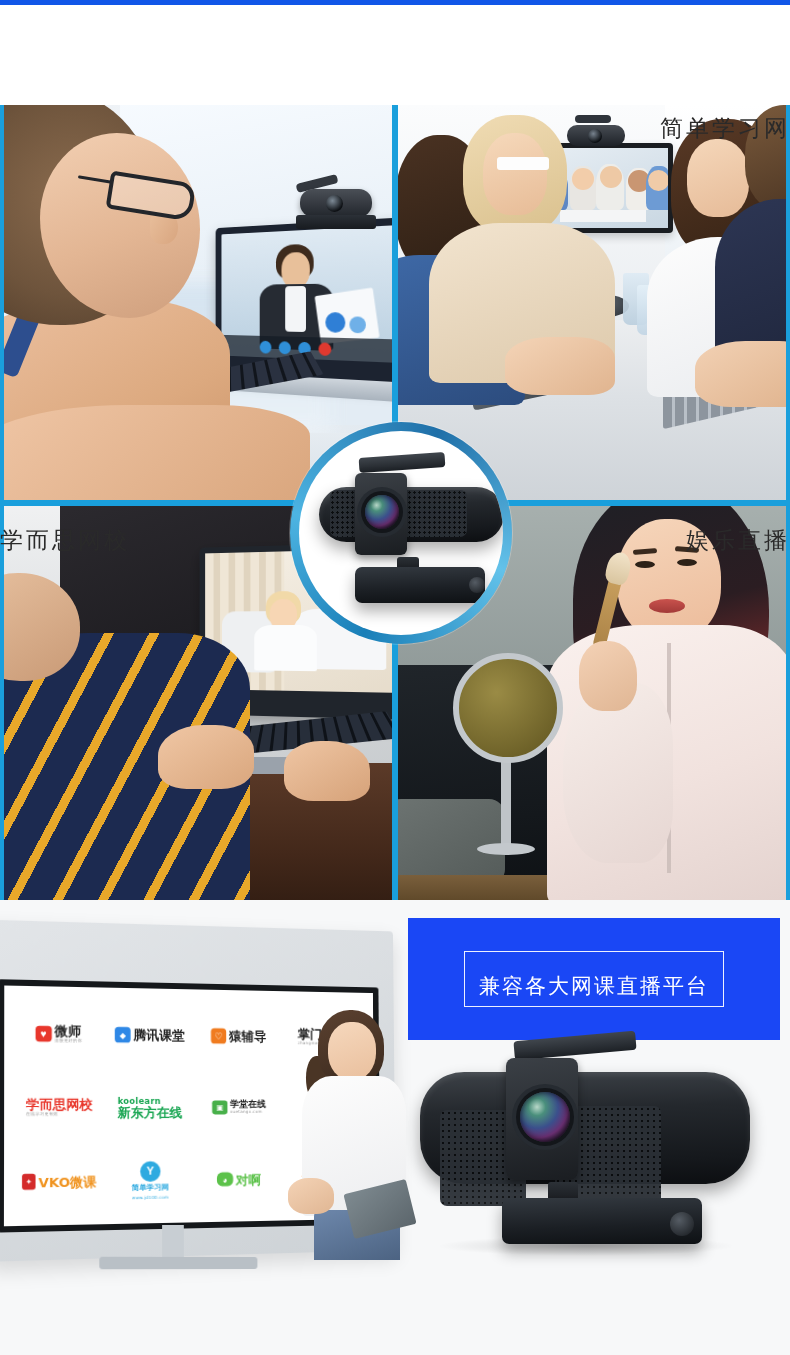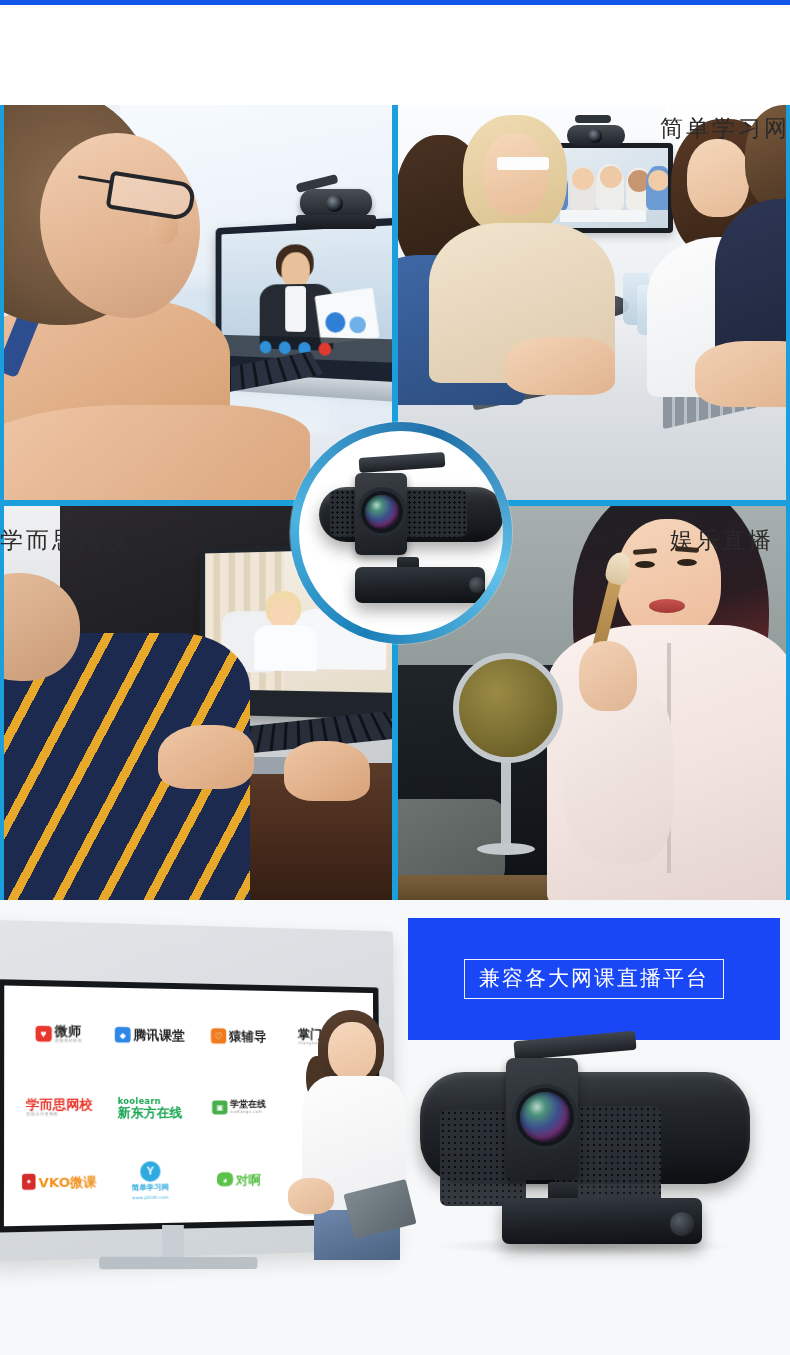--- a/index.html
+++ b/index.html
@@ -298,21 +298,21 @@
   
   .lbl { position:absolute; display:flex; align-items:center; gap:12px; z-index:12; }
   .pill { background:#1a9fdc; color:#fff; font-size:25px; font-weight:bold;
     padding:5px 20px 7px; border-radius:22px; white-space:nowrap; line-height:1.15;
     font-family:"Liberation Sans","DejaVu Sans",sans-serif; }
   .cn { font-size:23px; color:#2a2a2a; letter-spacing:3px; white-space:nowrap;
     font-family:"DejaVu Sans","Liberation Sans",sans-serif; }
   .lbl-tl { left:0px;   top:113px; }
   .lbl-tr { right:0px;  top:113px; }
   .lbl-bl { left:0px;   top:525px; }
-  .lbl-br { right:16px;  top:525px; }
+  .lbl-br { right:0px;  top:525px; }
   .pill-l { border-radius:0 22px 22px 0; padding-left:18px; }
   .pill-r { border-radius:22px 0 0 22px; padding-right:18px; }
 
   
   .bottom { position:absolute; left:0; top:900px; width:790px; height:455px; background:#f7f8f9; }
 
   
   .display { position:absolute; left:-8px; top:25px; width:412px; height:330px; }
   .disp-body { position:absolute; inset:0;
     background:linear-gradient(160deg,#e2e5e8,#cdd2d6); border-radius:4px;
@@ -352,21 +352,21 @@
     background:linear-gradient(150deg,#f4d3b6,#e0b693); border-radius:44% 46% 38% 40%; }
   .pz-tab { position:absolute; left:48px; top:176px; width:64px; height:46px;
     background:linear-gradient(150deg,#7e8a90,#5c666c); transform:rotate(-14deg); border-radius:3px; }
 
   
   .compat { position:absolute; left:408px; top:18px; width:372px; height:122px;
     background:#1a47f5; display:flex; flex-direction:column; align-items:center;
     justify-content:center; gap:8px; }
   .compat-title { color:#fff; font-size:33px; font-weight:bold; letter-spacing:4px;
     font-family:"DejaVu Sans","Liberation Sans",sans-serif; }
-  .compat-sub { color:#fff; font-size:21px; letter-spacing:2px; padding:4px 14px 6px;
+  .compat-sub { color:#fff; font-size:21px; letter-spacing:2px; padding:20px 14px 6px;
     border:1.5px solid rgba(255,255,255,.92);
     font-family:"DejaVu Sans","Liberation Sans",sans-serif; }
 
   
   .hero-cam { position:absolute; left:420px; top:150px; width:330px; height:200px; }
   .hero-cam .barrel { left:0; top:22px; width:100%; height:56%;
     border-radius:44px; }
   .hero-cam .mesh.l { left:6%; width:26%; top:30%; height:48%; background-size:6px 6px; }
   .hero-cam .mesh.r { left:41%; width:32%; top:28%; height:50%; background-size:6px 6px; }
   .hero-cam .lensring { left:86px; top:8px; width:72px; height:122px; border-radius:8px; }

